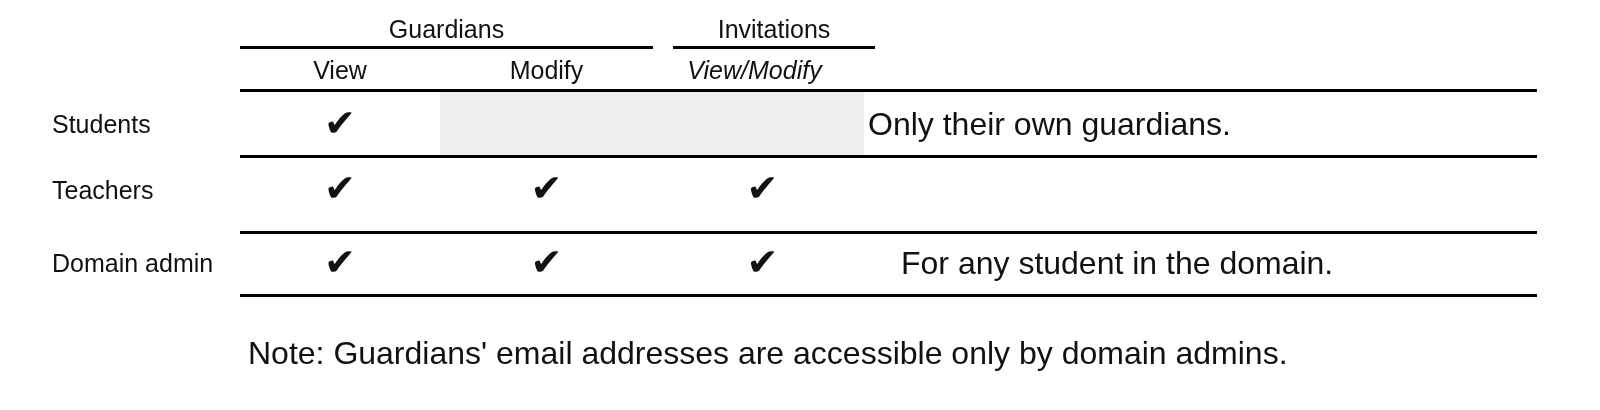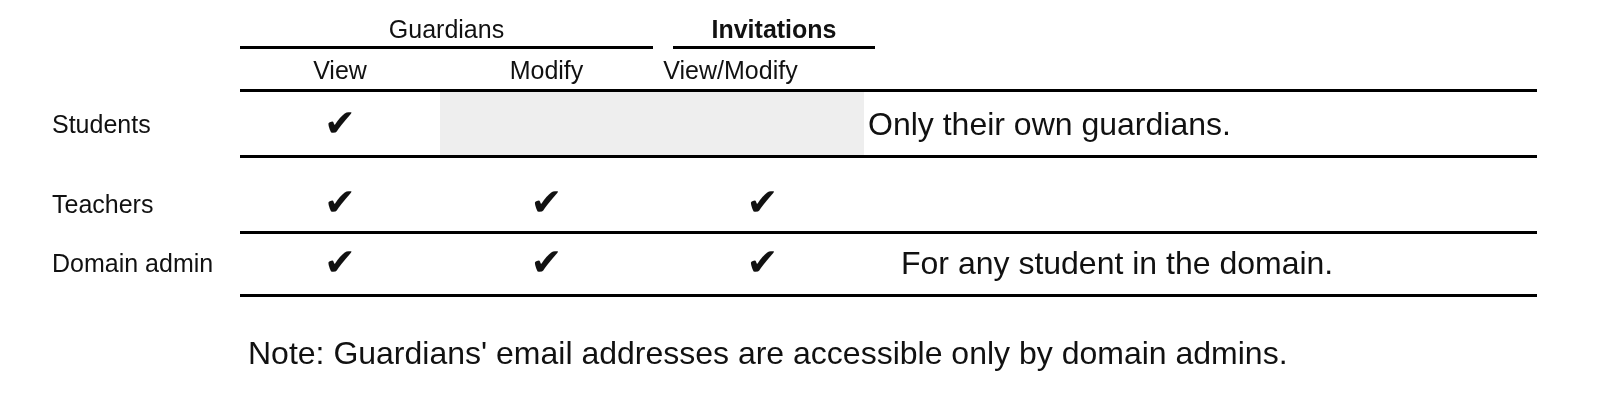--- a/index.html
+++ b/index.html
@@ -35,21 +35,21 @@
   .group-label {
     position: absolute;
     top: 0;
     text-align: center;
     font-size: 25px;
     line-height: 34px;
     color: #111111;
     white-space: nowrap;
   }
   .group-guardians { left: 240px; width: 413px; }
-  .group-invitations { left: 673px; width: 202px; font-weight: bold; }
+  .group-invitations { left: 673px; width: 202px; }
 
   .group-rule {
     position: absolute;
     height: 0;
     border-top: 3px solid #000000;
   }
   .rule-guardians  { left: 240px; width: 413px; top: 46px; }
   .rule-invitations{ left: 673px; width: 202px; top: 46px; }
 
   
@@ -64,21 +64,21 @@
     position: absolute;
     top: 0;
     text-align: center;
     font-size: 25px;
     line-height: 32px;
     color: #111111;
     white-space: nowrap;
   }
   .sub-view        { left: 240px; width: 200px; }
   .sub-modify      { left: 440px; width: 213px; }
-  .sub-viewmodify  { left: 628px; width: 205px; }
+  .sub-viewmodify  { left: 652px; width: 205px; font-style: italic; }
 
   
   .row-rule {
     position: absolute;
     left: 240px;
     width: 1297px;
     height: 0;
     border-top: 3px solid #000000;
   }
   .rule-top    { top: 89px;  }
@@ -96,21 +96,21 @@
     background: #eeeeee;
   }
 
   
   .row {
     position: absolute;
     left: 0;
     width: 1600px;
   }
   .row-students { top: 92px;  height: 63px; padding-left: 28px; }
-  .row-teachers { top: 170px; height: 93px; }
+  .row-teachers { top: 156px; height: 93px; }
   .row-admin    { top: 234px; height: 76px; }
 
   .row-label {
     position: absolute;
     left: 52px;
     width: 186px;
     font-size: 25px;
     line-height: 30px;
     color: #111111;
     white-space: nowrap;

